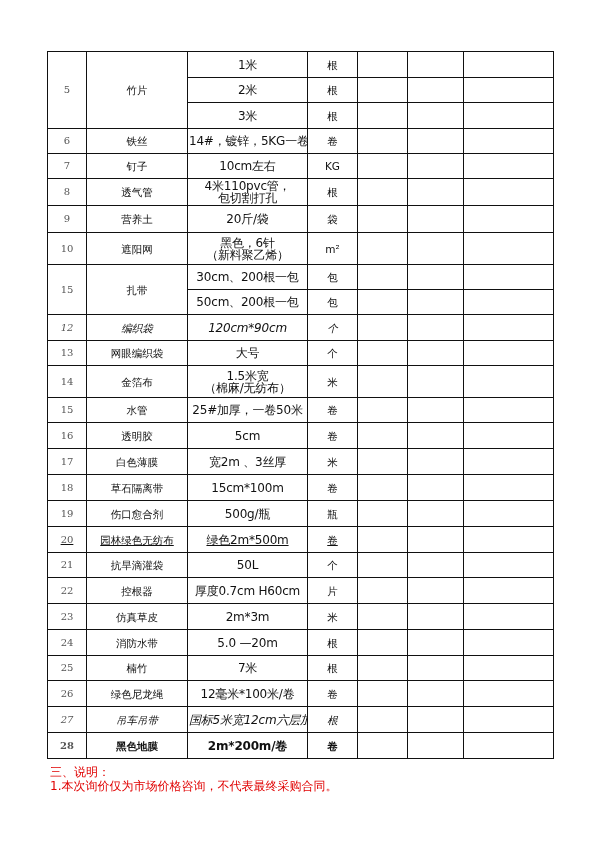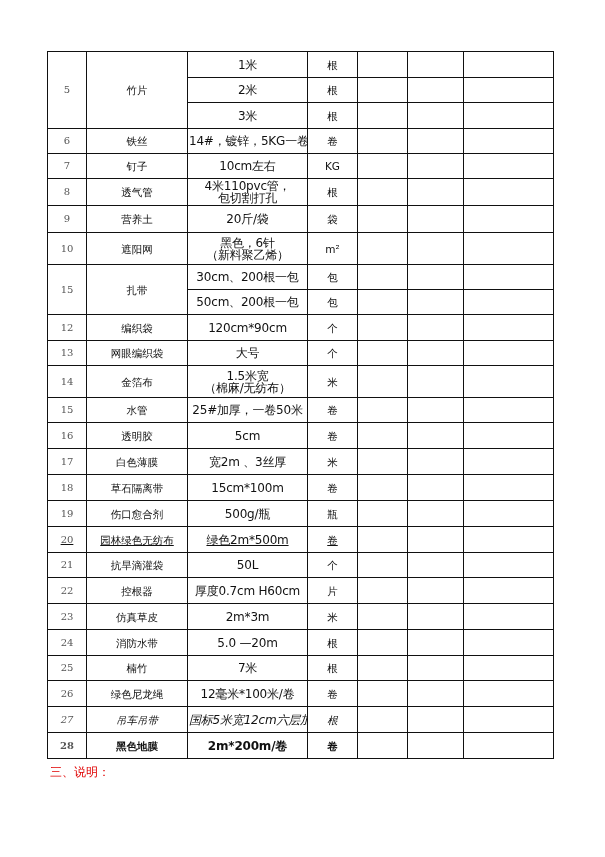--- a/index.html
+++ b/index.html
@@ -129,21 +129,21 @@
       </tr>
       <tr style="height: 25px;">
         <td class="spec">
           <span class="cell-line">50cm、200根一包</span>
         </td>
         <td>包</td>
         <td></td>
         <td></td>
         <td></td>
       </tr>
-      <tr style="height: 26px;">
+      <tr style="height: 26px; font-style: italic;">
         <td class="no" rowspan="1">12</td>
         <td rowspan="1">编织袋</td>
         <td class="spec">
           <span class="cell-line">120cm*90cm</span>
         </td>
         <td>个</td>
         <td></td>
         <td></td>
         <td></td>
       </tr>
@@ -322,13 +322,14 @@
         <td>卷</td>
         <td></td>
         <td></td>
         <td></td>
       </tr>
     </tbody>
 </table>
 
 <div class="notes">
   <div>三、说明：</div>
+  <div>1.本次询价仅为市场价格咨询，不代表最终采购合同。</div>
 </div>
 
 </body></html>

